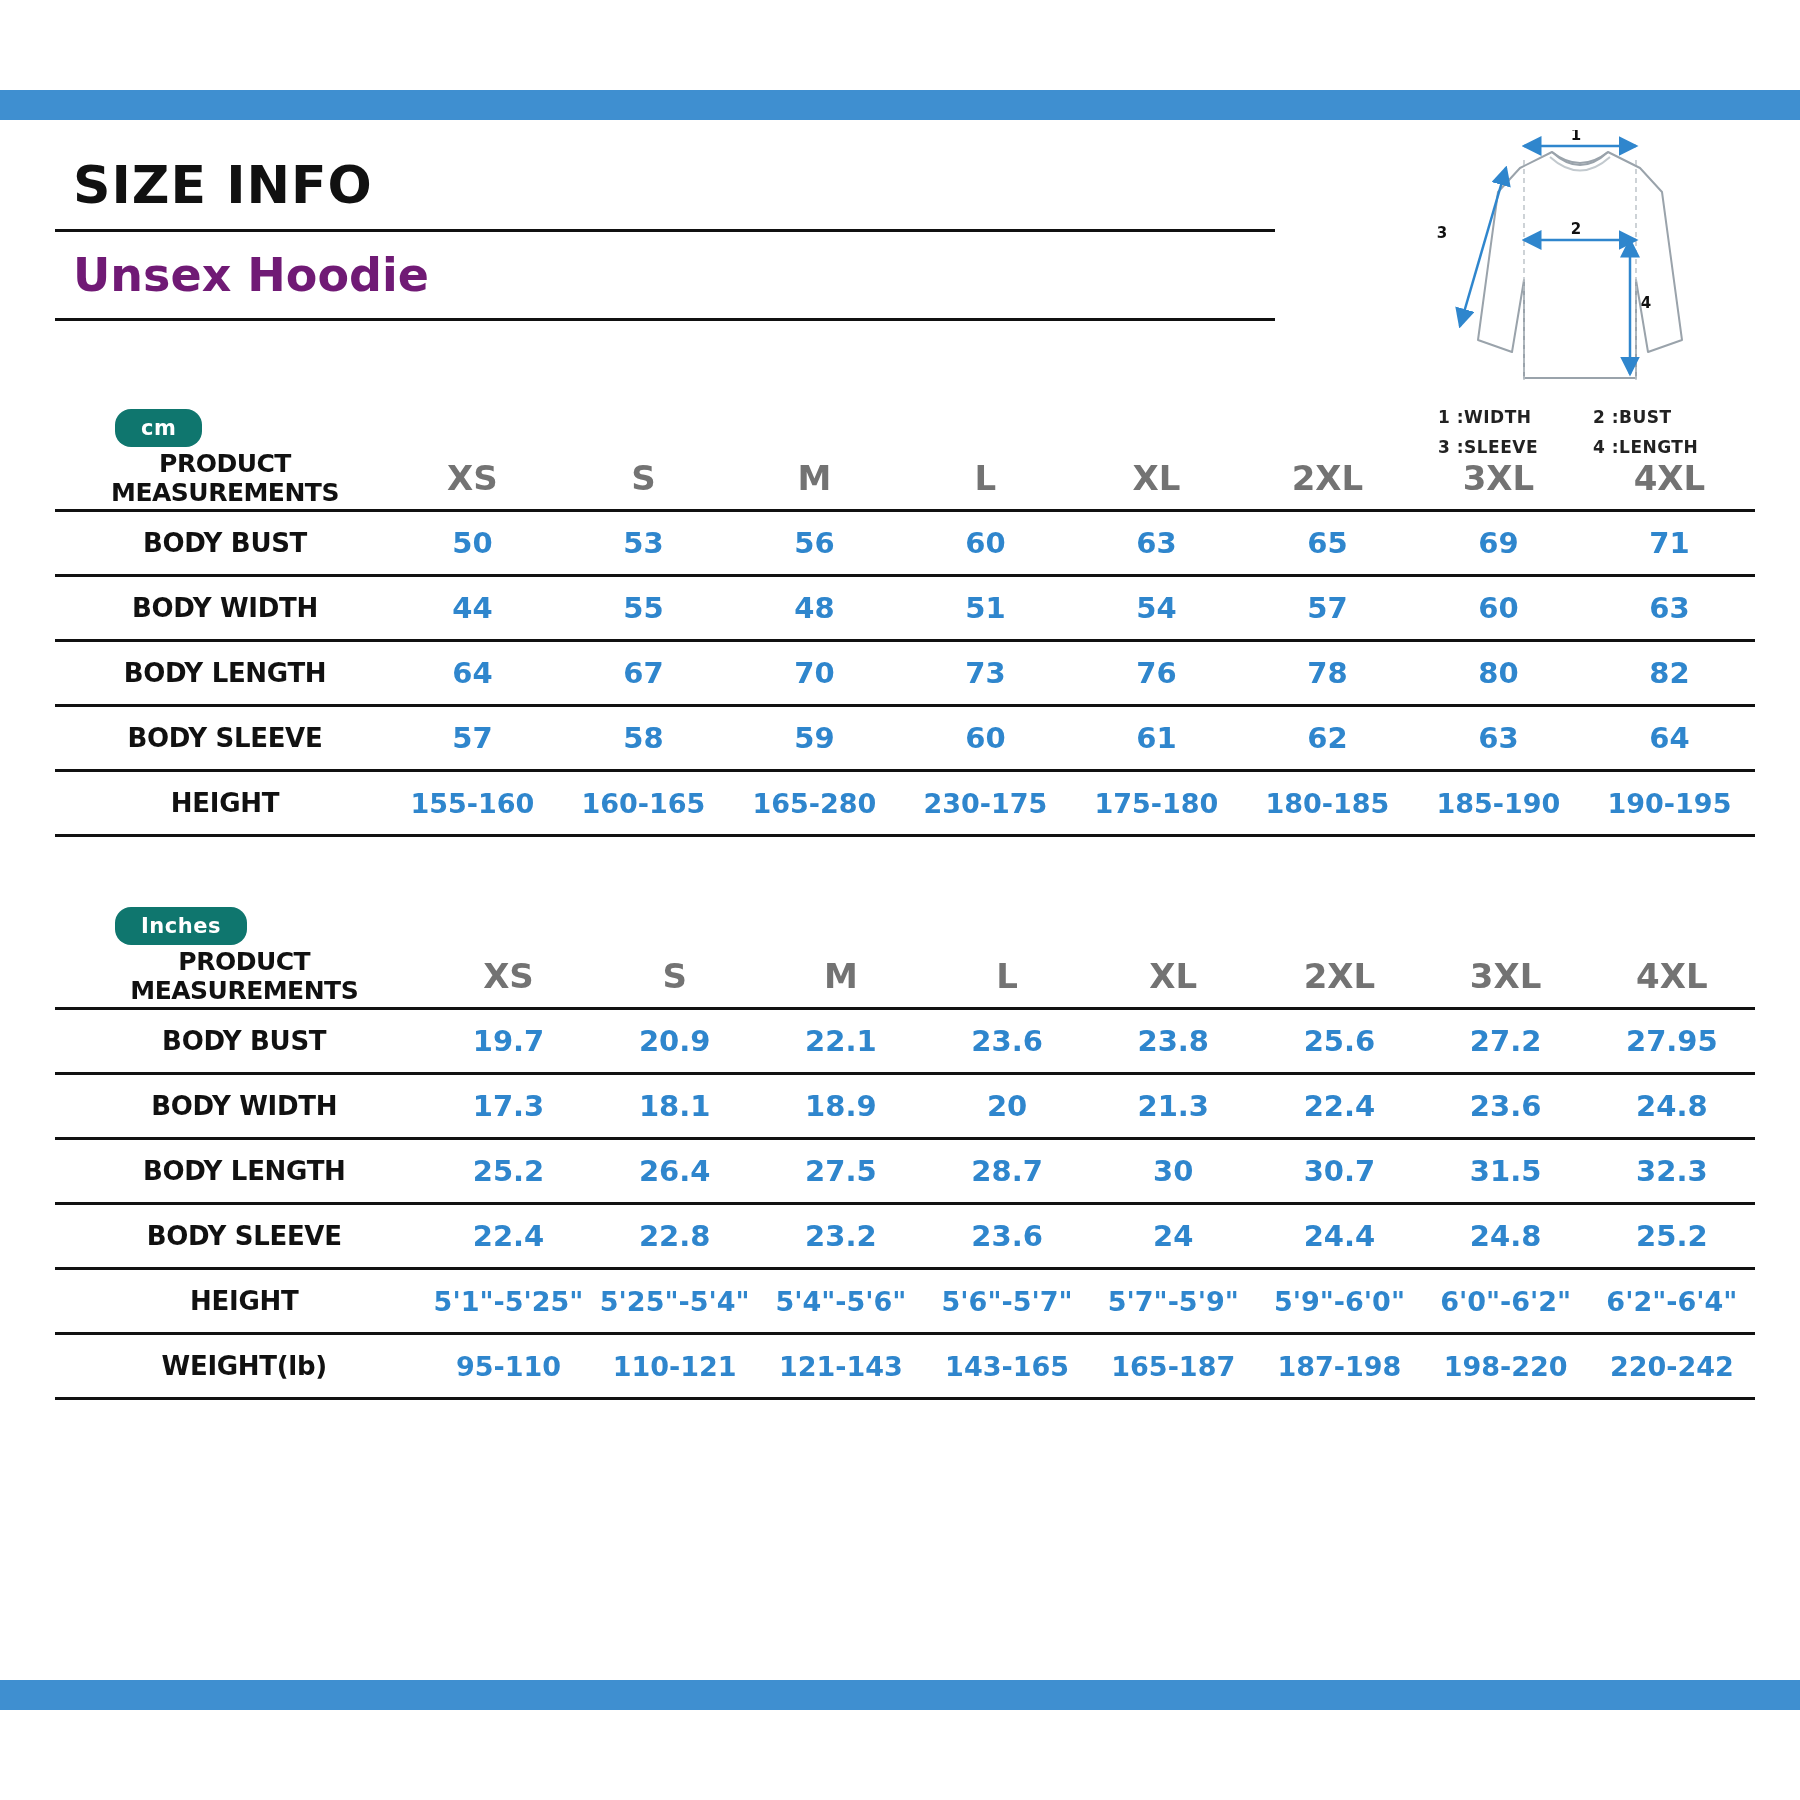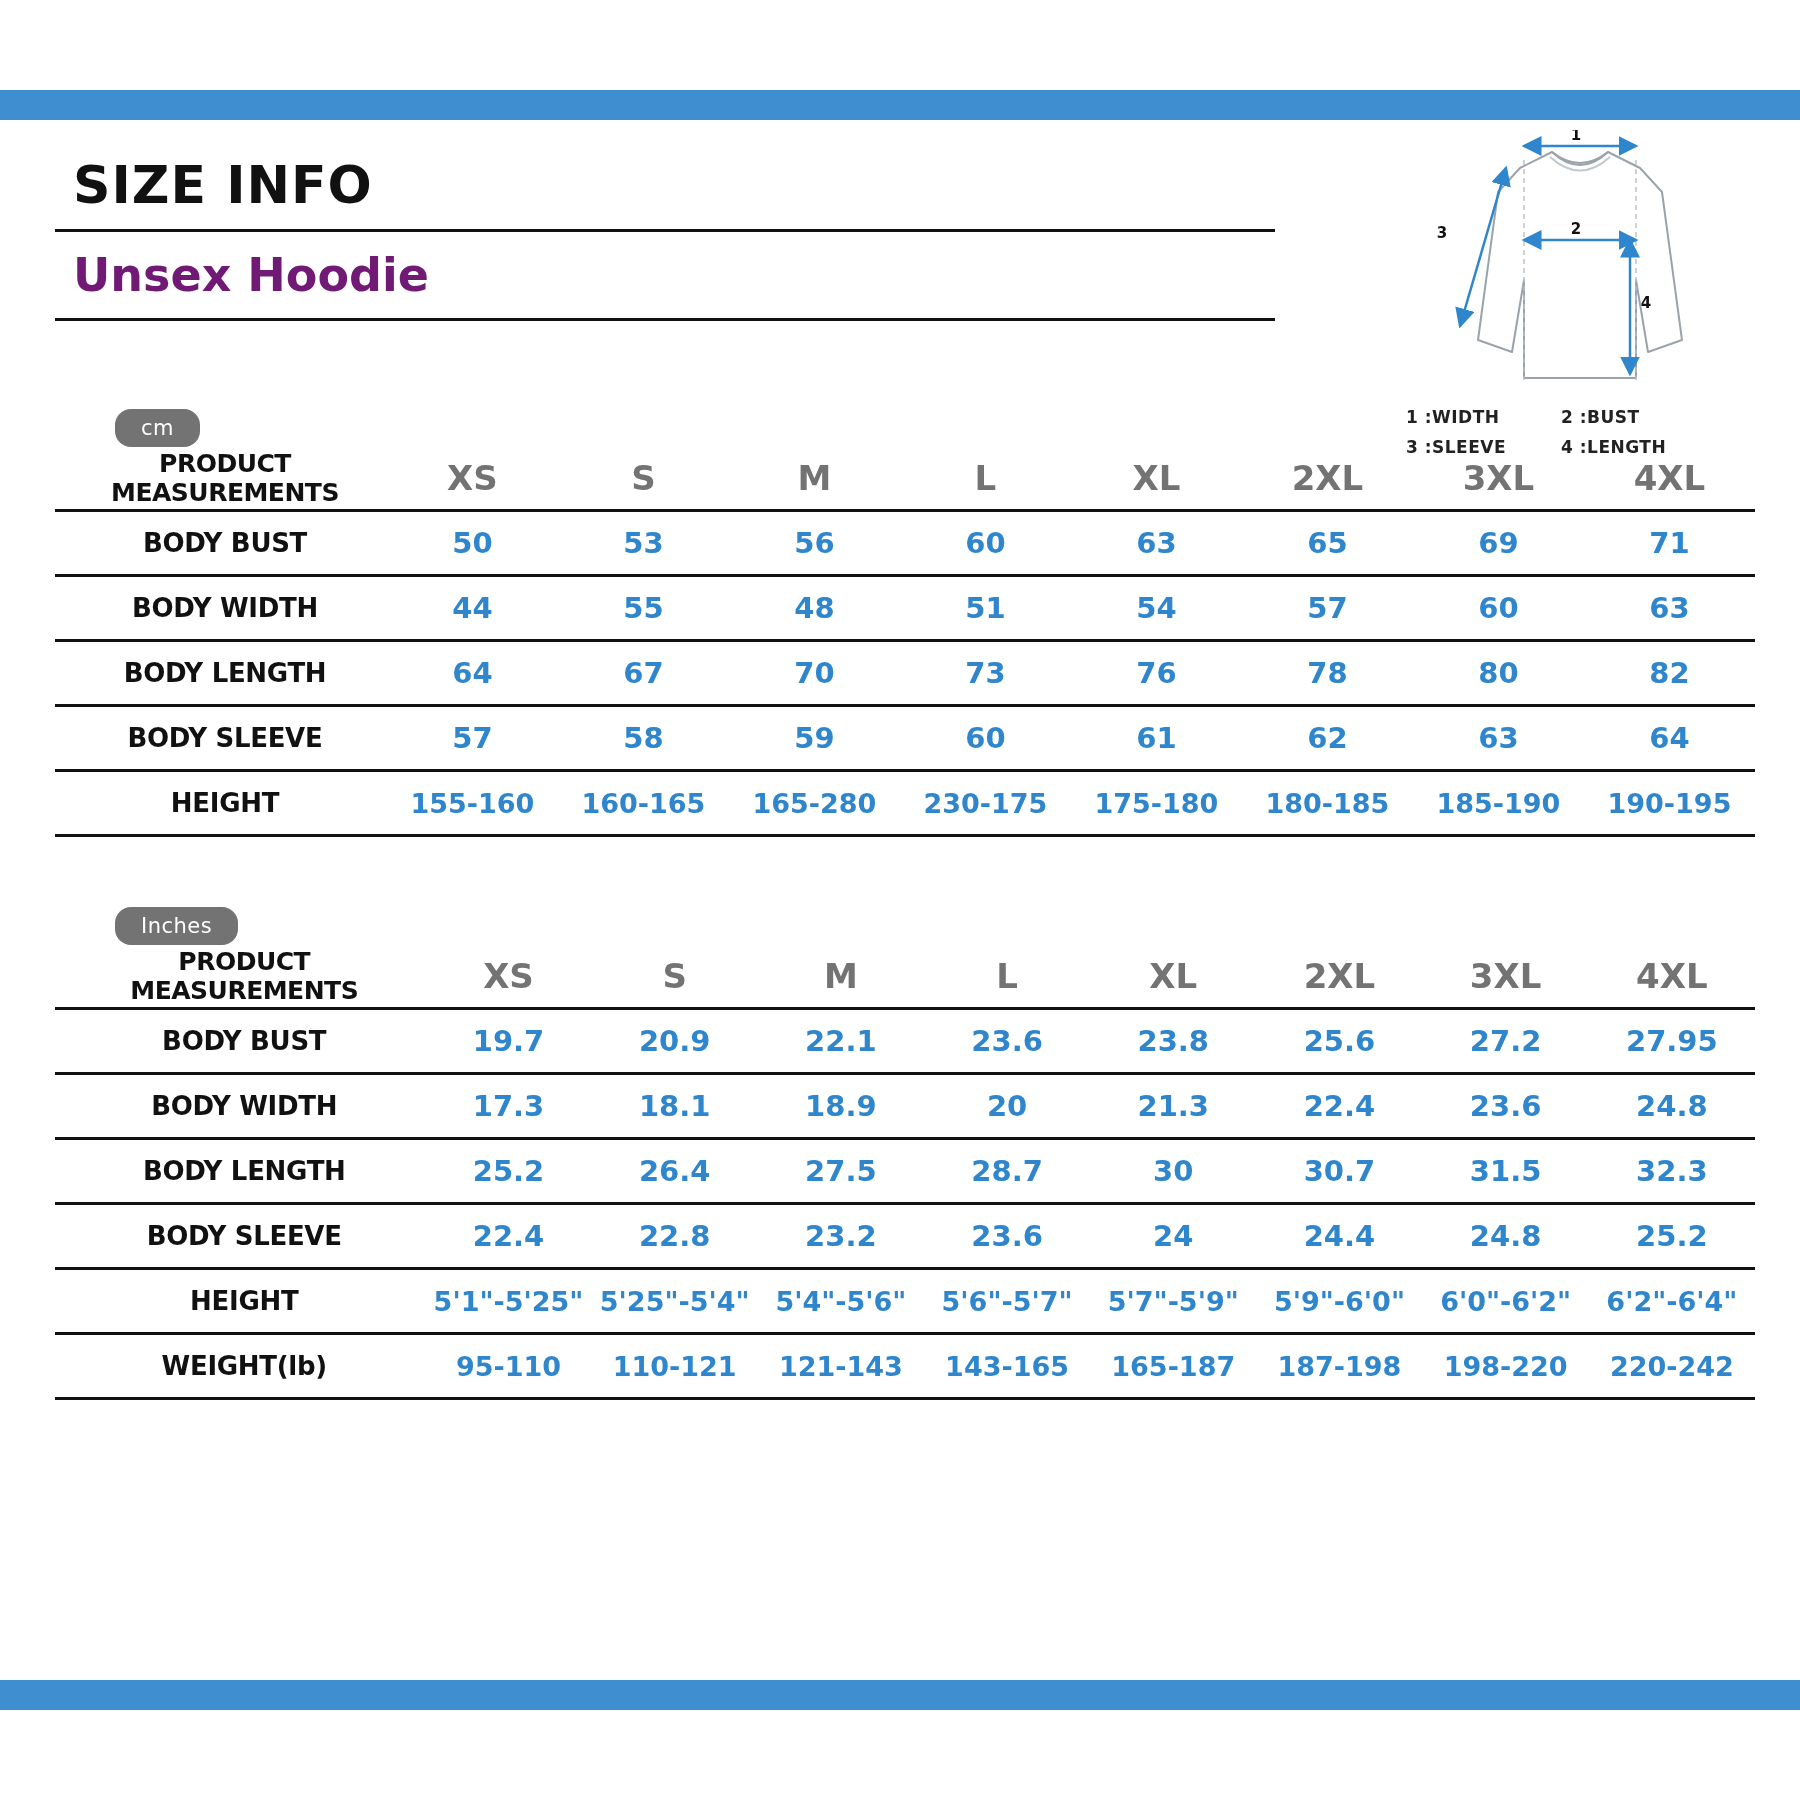--- a/index.html
+++ b/index.html
@@ -79,29 +79,29 @@
     margin-top: 8px;
     margin-left: 6px;
     font-family: "DejaVu Sans", sans-serif;
     font-weight: bold;
     font-size: 17px;
     color: #222;
     letter-spacing: 0.5px;
     line-height: 1.75;
   }
   .legend .row { display: flex; }
-  .legend .c1 { width: 155px; }
+  .legend .c1 { width: 155px; margin-left: 32px; }
 
   
   .unit-pill {
     display: inline-block;
-    background: #737373;
+    background: #0f766e;
     color: #ffffff;
     font-family: "DejaVu Sans", sans-serif;
-    font-weight: normal;
+    font-weight: bold;
     font-size: 21px;
     padding: 7px 26px;
     border-radius: 16px;
     letter-spacing: 0.5px;
   }
   .pill-wrap { padding-left: 60px; }
 
   .table-block { margin-top: 14px; }
 
   table.size {

